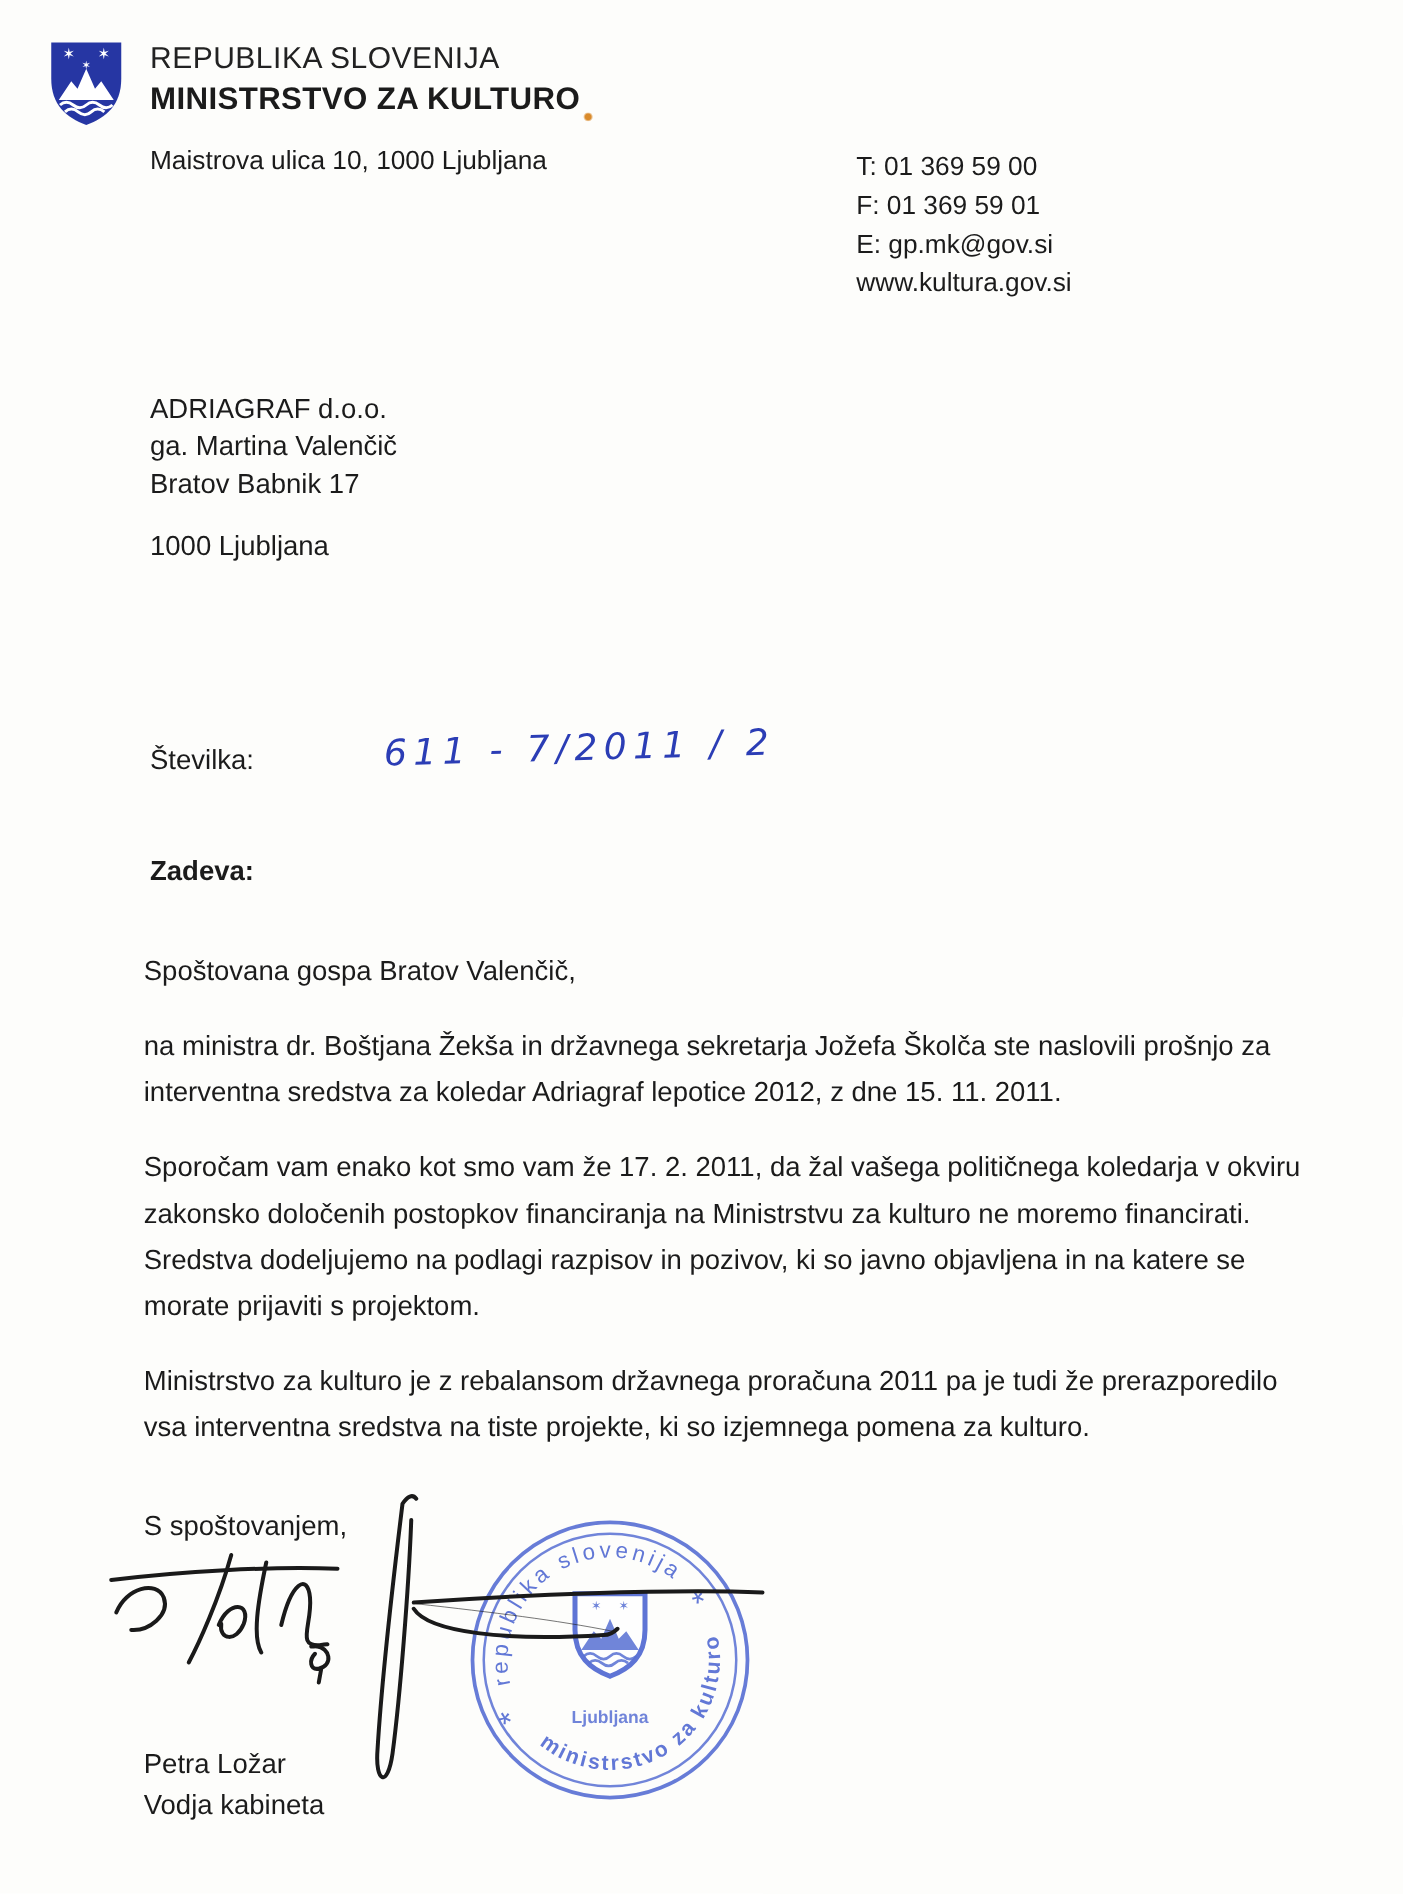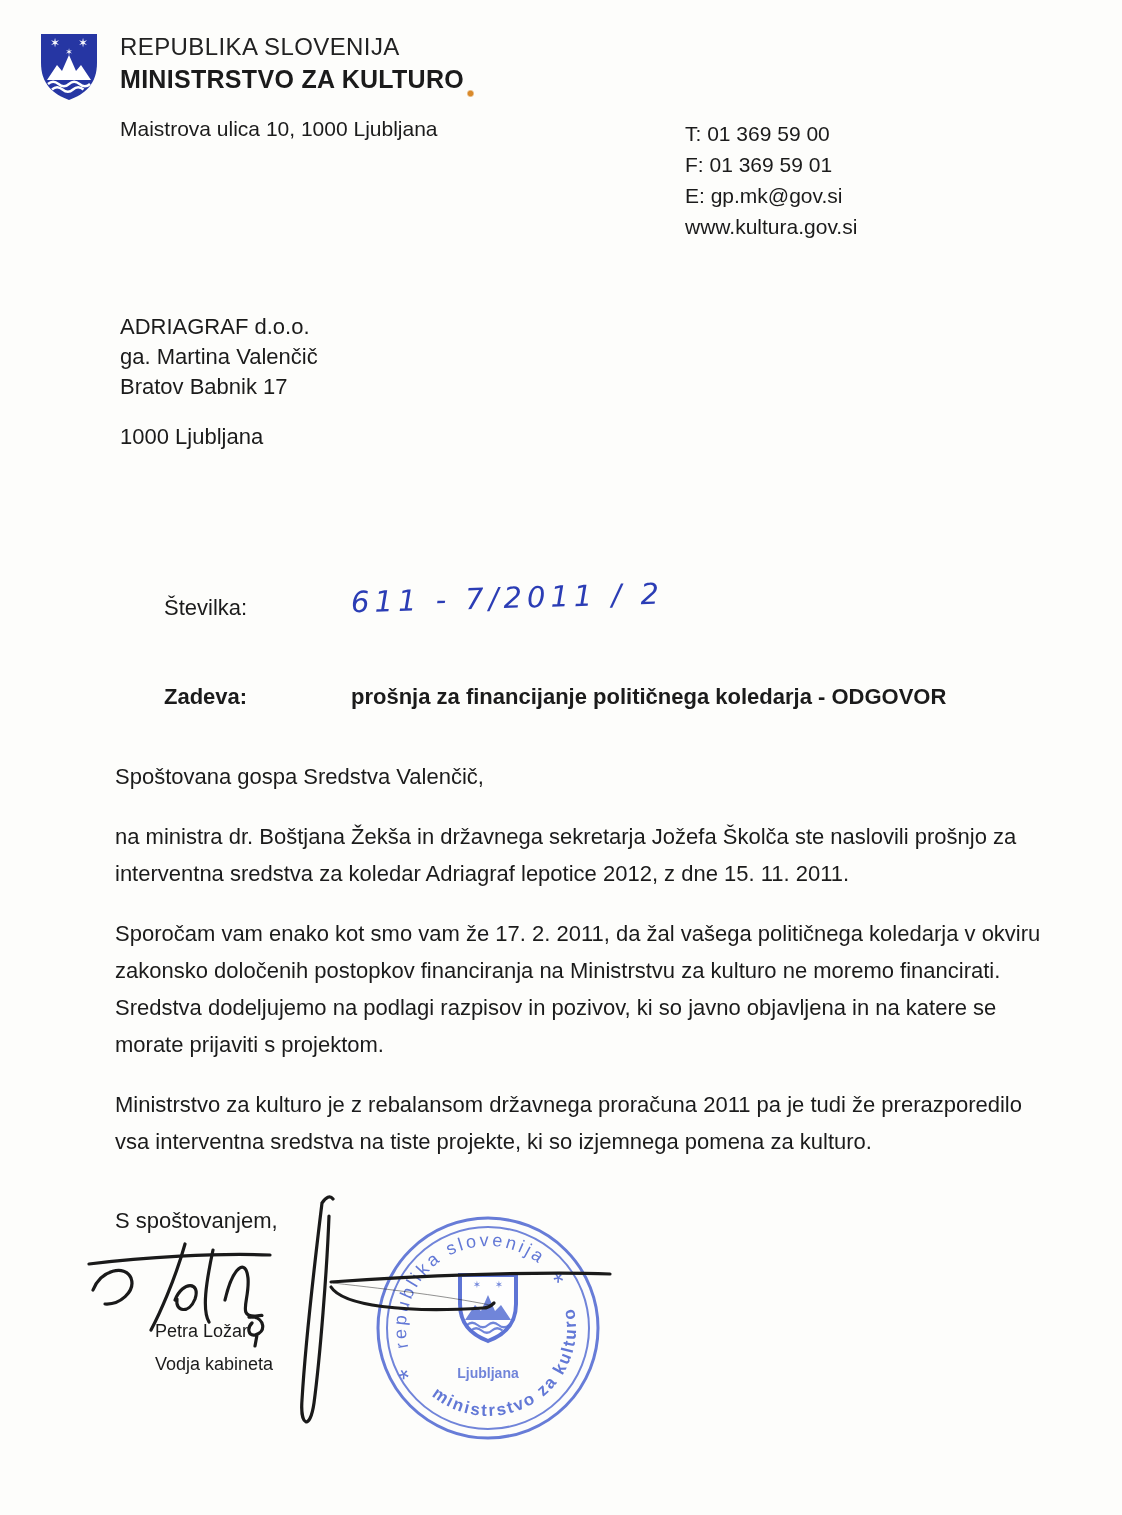--- a/index.html
+++ b/index.html
@@ -23,21 +23,21 @@
   .speck { position: absolute; left: 466px; top: 90px; width: 9px; height: 7px;
            background: radial-gradient(circle, #d98a2b 0 40%, rgba(217,138,43,0) 70%); }
 
   
   .recipient { position: absolute; left: 120px; top: 312px; font-size: 22px; line-height: 30px; }
   .recipient .city { margin-top: 20px; }
 
   
   .meta { position: absolute; left: 120px; top: 588px; font-size: 22px; }
   .meta-row { display: flex; align-items: baseline; }
-  .meta-label { width: 187px; flex: 0 0 187px; margin-left: 44px; }
+  .meta-label { width: 187px; flex: 0 0 187px; }
   .handwritten {
     font-family: "DejaVu Sans", sans-serif;
     font-style: italic;
     font-size: 29px;
     letter-spacing: 5px;
     color: #2b3db5;
     transform: rotate(-1.6deg);
     display: inline-block;
     position: relative; top: -7px;
   }
@@ -47,21 +47,21 @@
   .subject-value { font-weight: bold; }
 
   
   .body-text { position: absolute; left: 115px; top: 758px; width: 944px;
                font-size: 22px; line-height: 37px; }
   .body-text p { margin: 0 0 23px 0; }
   .salutation { margin-bottom: 21px; }
 
   
   .valediction { position: absolute; left: 115px; top: 1208px; font-size: 22px; }
-  .signer { position: absolute; left: 115px; top: 1315px; font-size: 18px; line-height: 33px; margin-left: 40px; }
+  .signer { position: absolute; left: 115px; top: 1394px; font-size: 22px; line-height: 33px; }
 
   
   .sig-petra { position: absolute; left: 85px; top: 1238px; z-index: 4; }
   .sig-paraph { position: absolute; left: 285px; top: 1190px; z-index: 6; }
   .stamp { position: absolute; left: 372px; top: 1212px; z-index: 3;
            filter: blur(0.6px); opacity: 0.9; }
   .ink { stroke: #1a1a1a; stroke-width: 3.2; fill: none;
          stroke-linecap: round; stroke-linejoin: round; }
 </style>
 </head>
@@ -104,25 +104,24 @@
 
   <div class="meta">
     <div class="meta-row">
       <span class="meta-label">Številka:</span>
       <span class="handwritten">611 - 7/2011 / 2</span>
     </div>
   </div>
 
   <div class="subject">
     <span class="meta-label">Zadeva:</span>
-    <span class="subject-value">prošnja za financijanje političnega koledarja - ODGOVOR</span>
   </div>
 
   <div class="body-text">
-    <p class="salutation">Spoštovana gospa Sredstva Valenčič,</p>
+    <p class="salutation">Spoštovana gospa Bratov Valenčič,</p>
     <p>na ministra dr. Boštjana Žekša in državnega sekretarja Jožefa Školča ste naslovili prošnjo za interventna sredstva za koledar Adriagraf lepotice 2012, z dne 15. 11. 2011.</p>
     <p>Sporočam vam enako kot smo vam že 17. 2. 2011, da žal vašega političnega koledarja v okviru zakonsko določenih postopkov financiranja na Ministrstvu za kulturo ne moremo financirati. Sredstva dodeljujemo na podlagi razpisov in pozivov, ki so javno objavljena in na katere se morate prijaviti s projektom.</p>
     <p>Ministrstvo za kulturo je z rebalansom državnega proračuna 2011 pa je tudi že prerazporedilo vsa interventna sredstva na tiste projekte, ki so izjemnega pomena za kulturo.</p>
   </div>
 
   <div class="valediction">S spoštovanjem,</div>
 
   <div class="sig-petra">
     <svg width="300" height="115" viewBox="0 0 300 115">
       <path class="ink" d="M4,26 C 60,19 130,15 185,17"></path>

